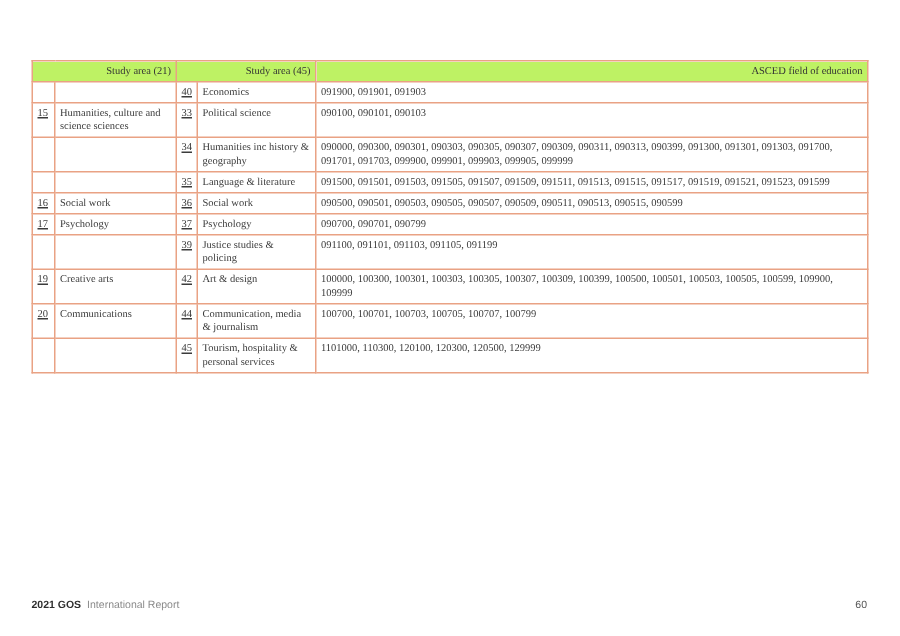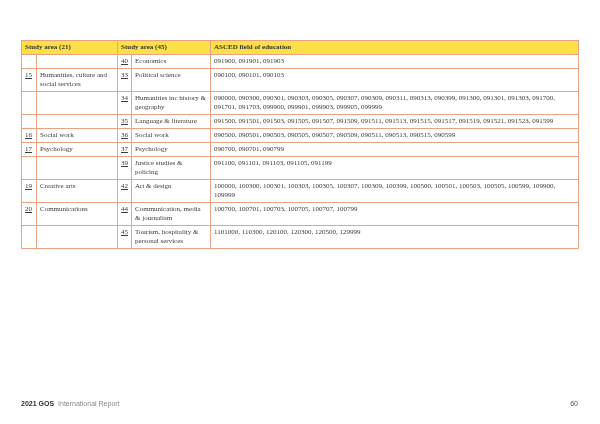--- a/index.html
+++ b/index.html
@@ -23,24 +23,25 @@
   }
   table.sa-table th,
   table.sa-table td{
     border:1px solid #e9a284;
     padding:2px 3px;
     vertical-align:top;
     text-align:left;
     overflow:hidden;
   }
   table.sa-table th{
-    background:#fde047;
-    font-weight:bold;
+    background:#bef264;
+    font-weight:normal;
     color:#333333;
     height:9px;
+    text-align:right;
   }
   table.sa-table td{height:9px;}
   td.num{padding-left:2px;padding-right:1px;text-decoration:underline;}
   .footer{
     position:absolute;
     left:21px;right:22px;top:399px;
     font-family:"Liberation Sans","DejaVu Sans",sans-serif;
     font-size:7px;
     line-height:9px;
   }
@@ -71,21 +72,21 @@
     <tbody>
         <tr>
           <td class="num"></td>
           <td class="name"></td>
           <td class="num">40</td>
           <td class="name">Economics</td>
           <td class="codes">091900, 091901, 091903</td>
         </tr>
         <tr>
           <td class="num">15</td>
-          <td class="name">Humanities, culture and social services</td>
+          <td class="name">Humanities, culture and science sciences</td>
           <td class="num">33</td>
           <td class="name">Political science</td>
           <td class="codes">090100, 090101, 090103</td>
         </tr>
         <tr>
           <td class="num"></td>
           <td class="name"></td>
           <td class="num">34</td>
           <td class="name">Humanities inc history &amp; geography</td>
           <td class="codes">090000, 090300, 090301, 090303, 090305, 090307, 090309, 090311, 090313, 090399, 091300, 091301, 091303, 091700, 091701, 091703, 099900, 099901, 099903, 099905, 099999</td>

